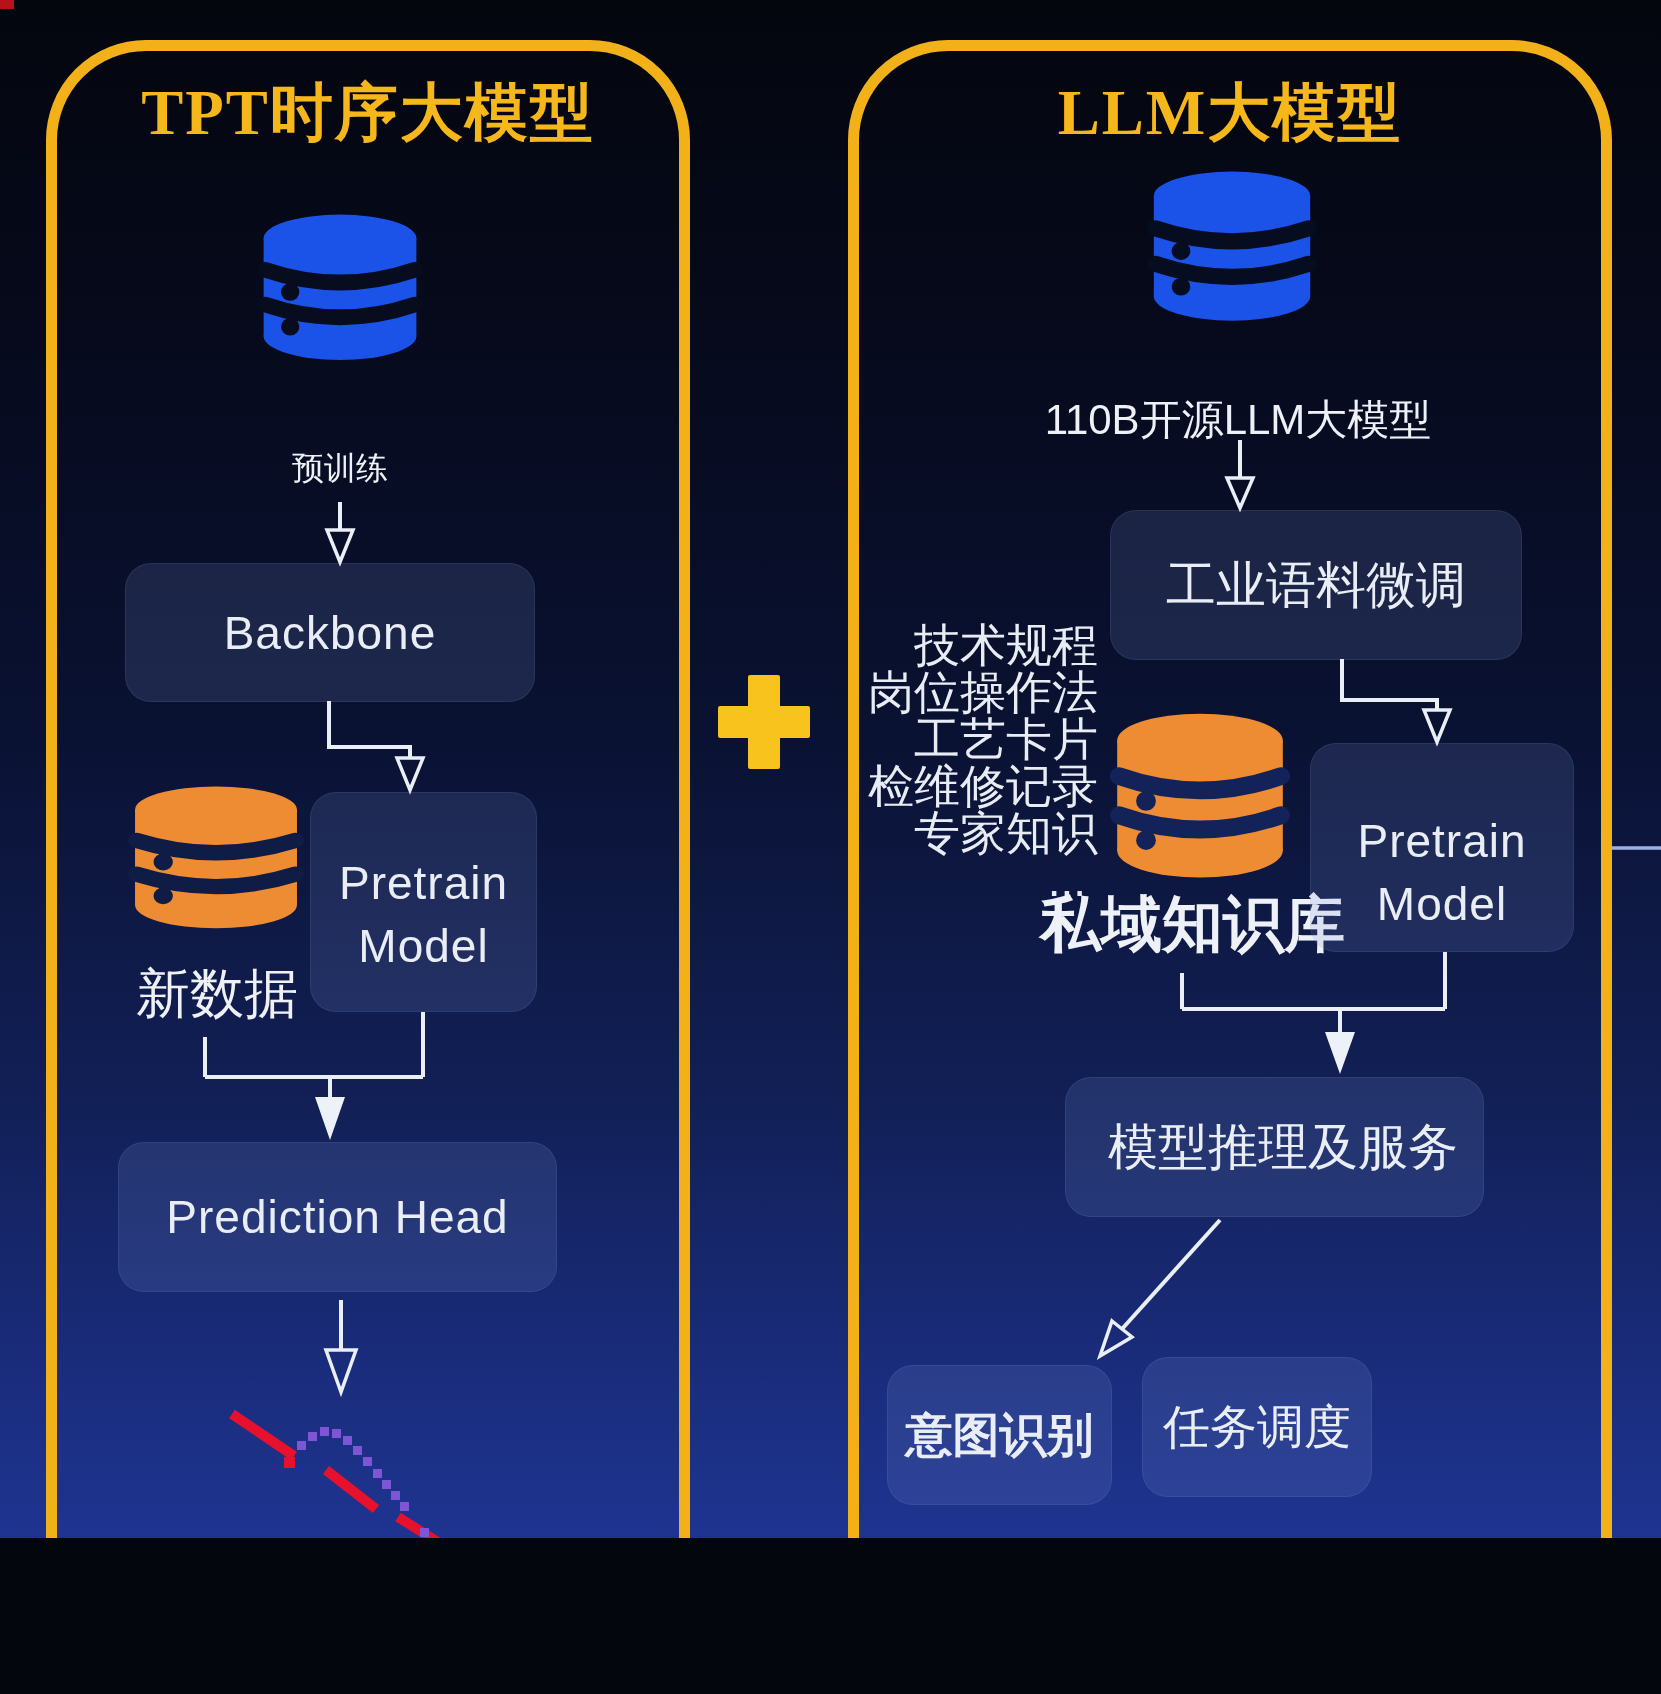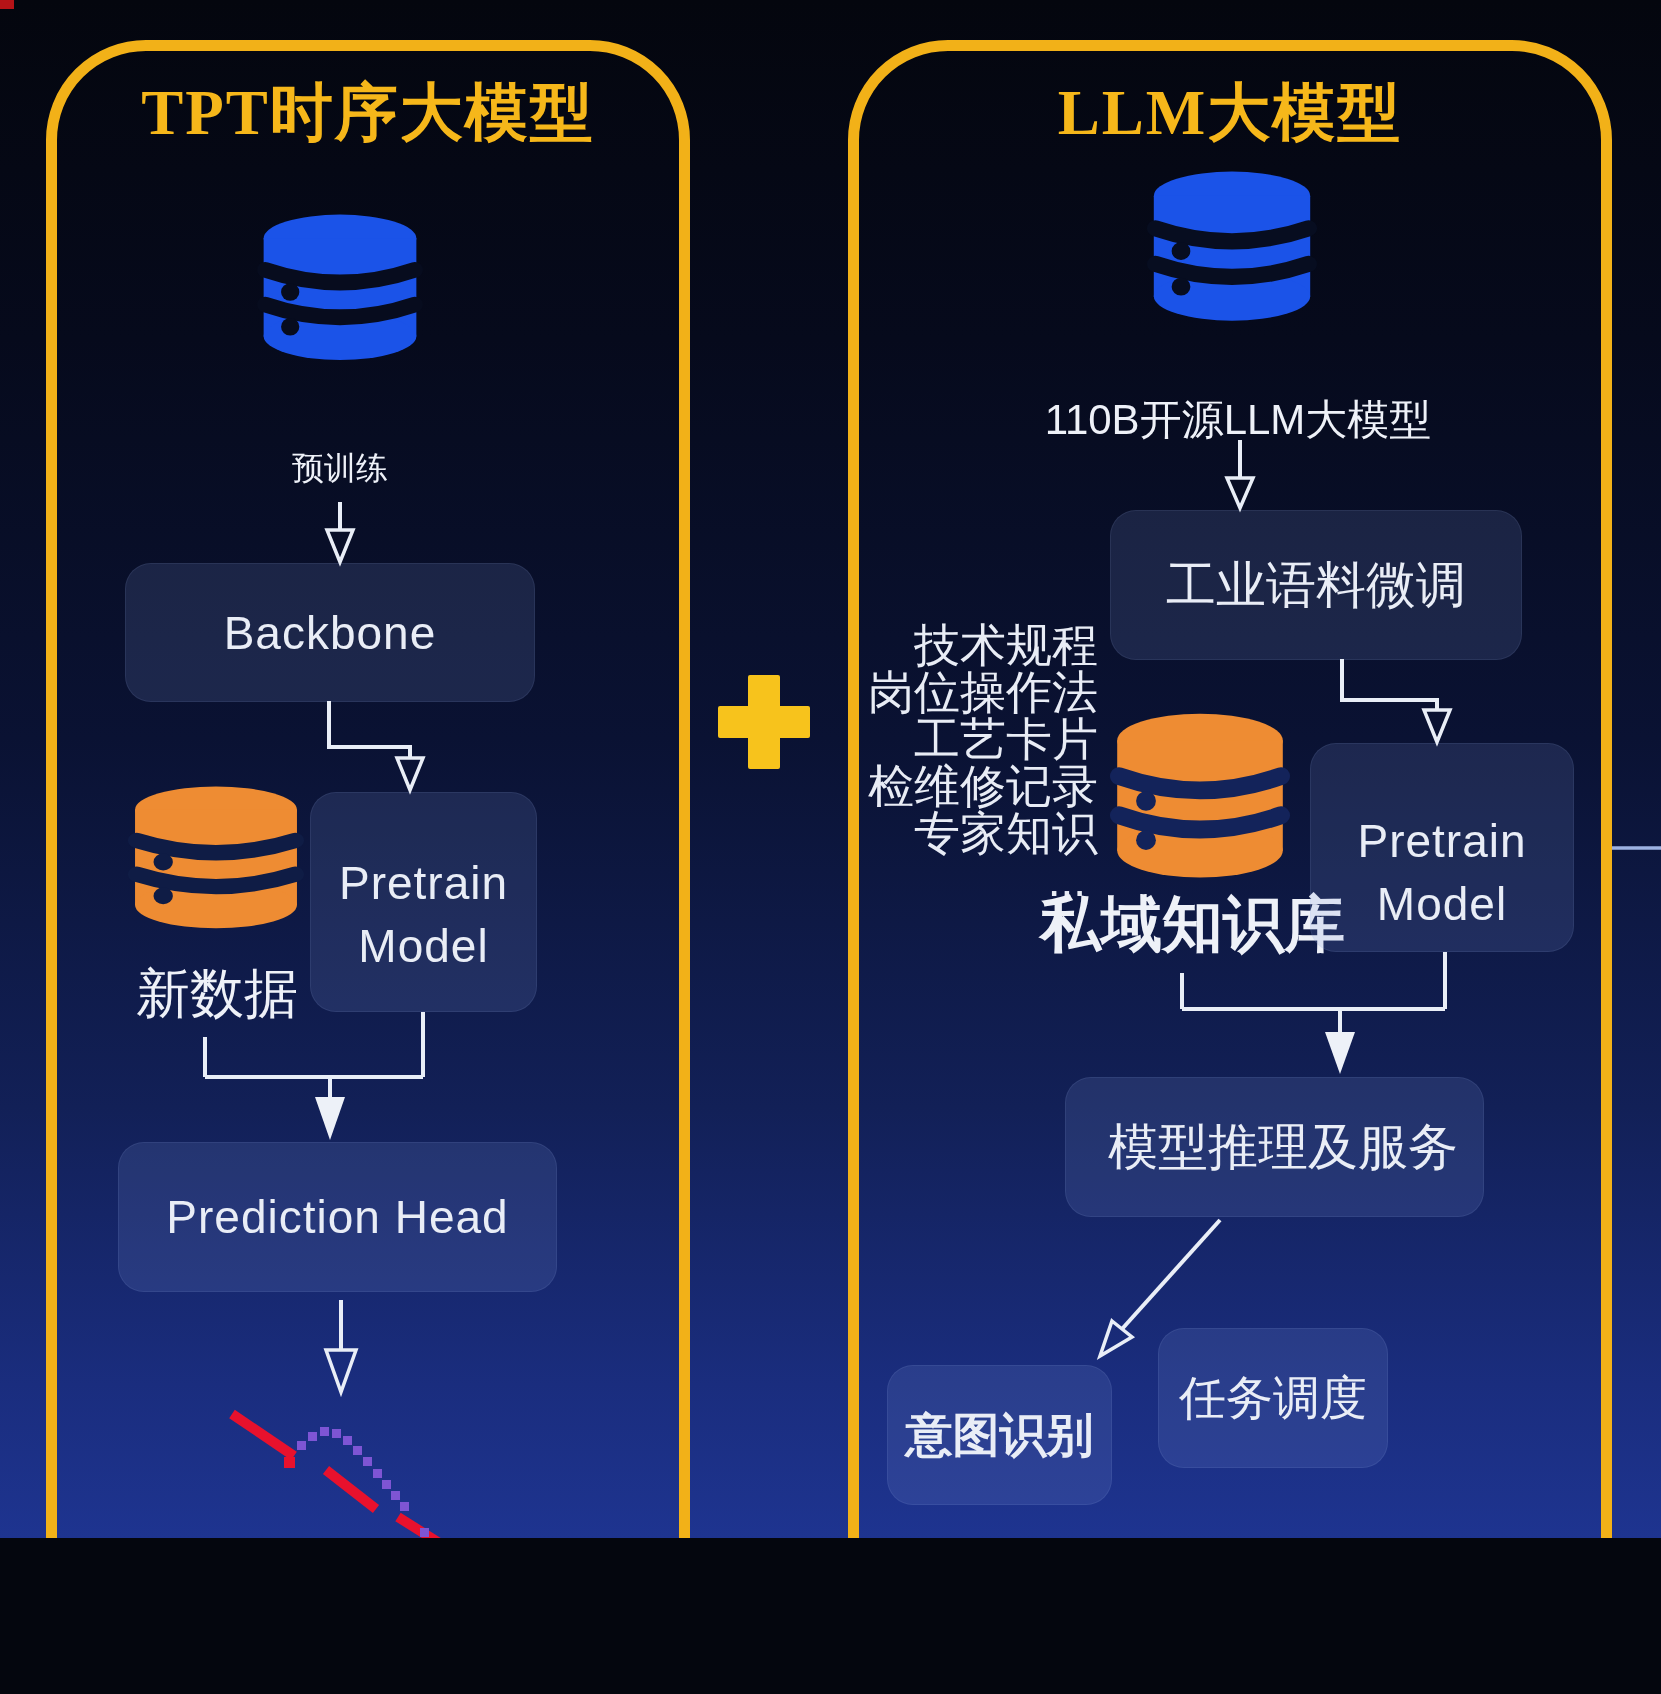--- a/index.html
+++ b/index.html
@@ -91,21 +91,21 @@
   </div>
 
   <div class="node" style="left:1065px;top:1077px;width:400px;height:138px;padding-left:17px;">
     <span style="font-size:50px;">模型推理及服务</span>
   </div>
 
   <div class="node" style="left:887px;top:1365px;width:223px;height:138px;">
     <span style="font-size:47px;font-weight:bold;">意图识别</span>
   </div>
 
-  <div class="node" style="left:1142px;top:1328px;width:228px;height:138px;margin-left:16px;">
+  <div class="node" style="left:1142px;top:1357px;width:228px;height:138px;">
     <span style="font-size:47px;">任务调度</span>
   </div>
 
   <svg id="overlay" width="1661" height="1694" viewBox="0 0 1661 1694">
 
     <g transform="translate(257,213) scale(1.66,1.58)">
       <ellipse cx="50" cy="16" rx="46" ry="15" fill="#1b53e8"></ellipse>
       <rect x="4" y="16" width="92" height="62" fill="#1b53e8"></rect>
       <ellipse cx="50" cy="78" rx="46" ry="15" fill="#1b53e8"></ellipse>
       <path d="M5,36 Q50,52 95,36" stroke="#070c1e" stroke-width="10" fill="none" stroke-linecap="round"></path>

